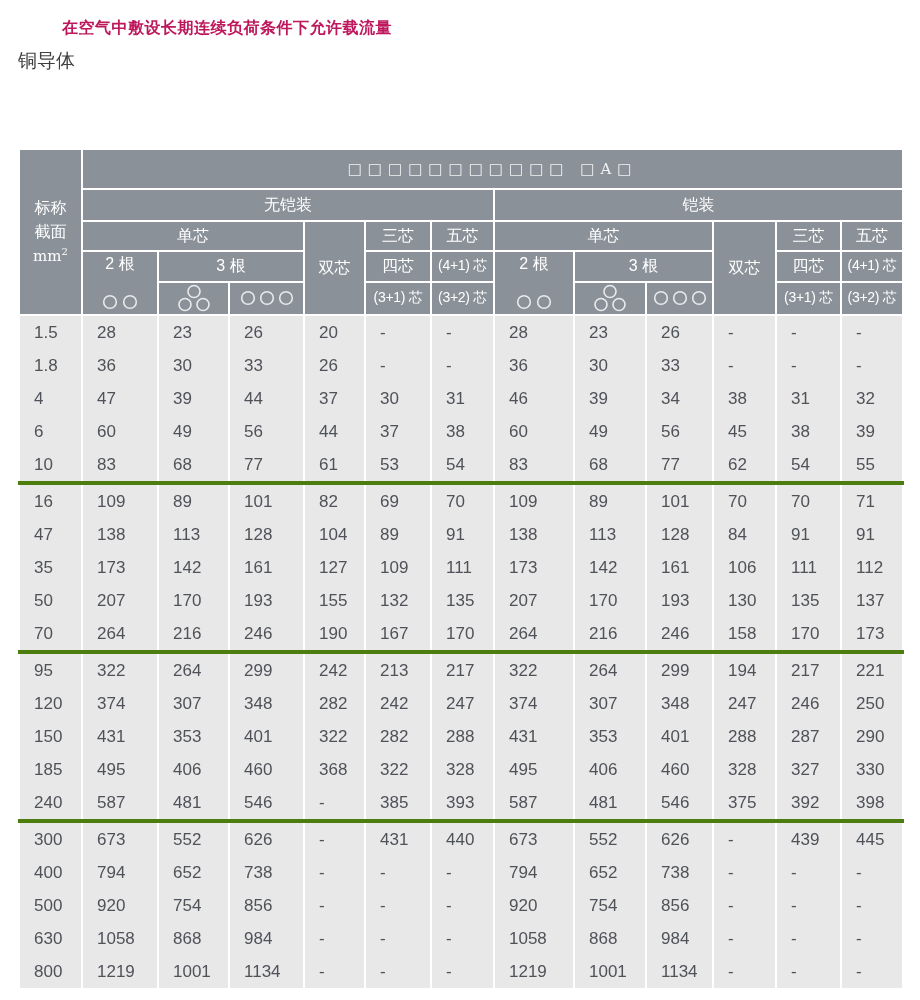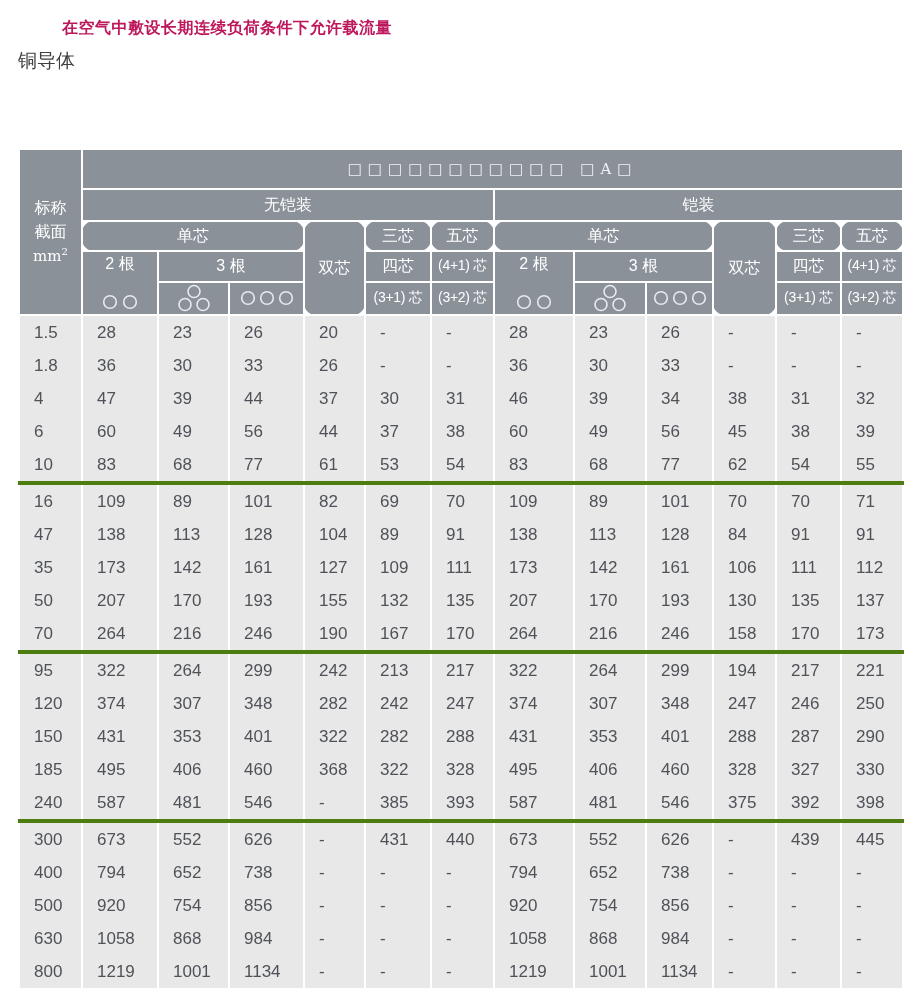--- a/index.html
+++ b/index.html
@@ -42,21 +42,21 @@
   td{
     background:#E8E8E9;color:#4F5257;
     border-left:2px solid #fff;border-right:2px solid #fff;
     border-top:none;border-bottom:none;
     height:33px;padding:0 0 0 14px;text-align:left;vertical-align:middle;
     white-space:nowrap;overflow:hidden;
   }
   tr.group-start td{border-top:4px solid #4d7c0f;}
   thead tr.row-a th{height:38px;}
   thead tr.row-b th{height:30px;}
-  thead tr.row-c th{height:28px;border-radius:12px;}
+  thead tr.row-c th{height:28px;}
   thead tr.row-d th{height:28px;}
   thead tr.row-e th{height:30px;}
 </style>
 </head>
 <body>
 
 <div class="page-title">在空气中敷设长期连续负荷条件下允许载流量</div>
 <div class="page-subtitle">铜导体</div>
 
 <div class="table-wrap">

